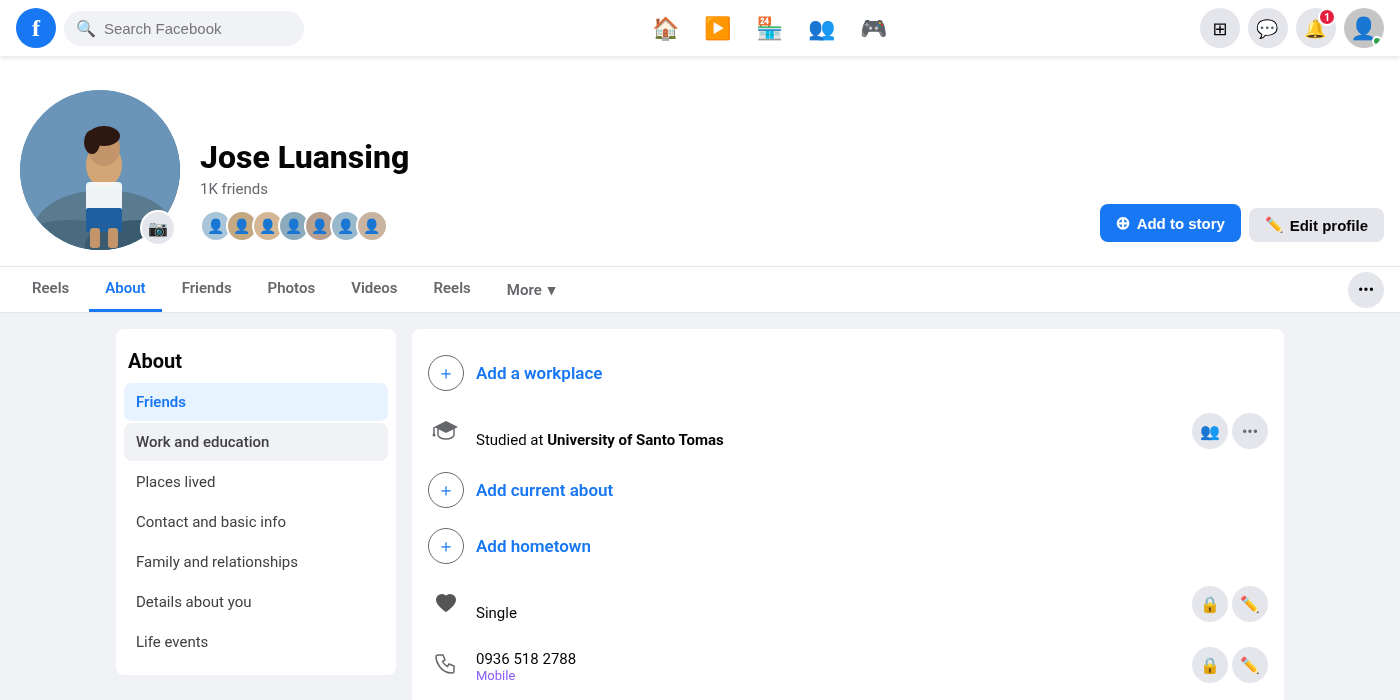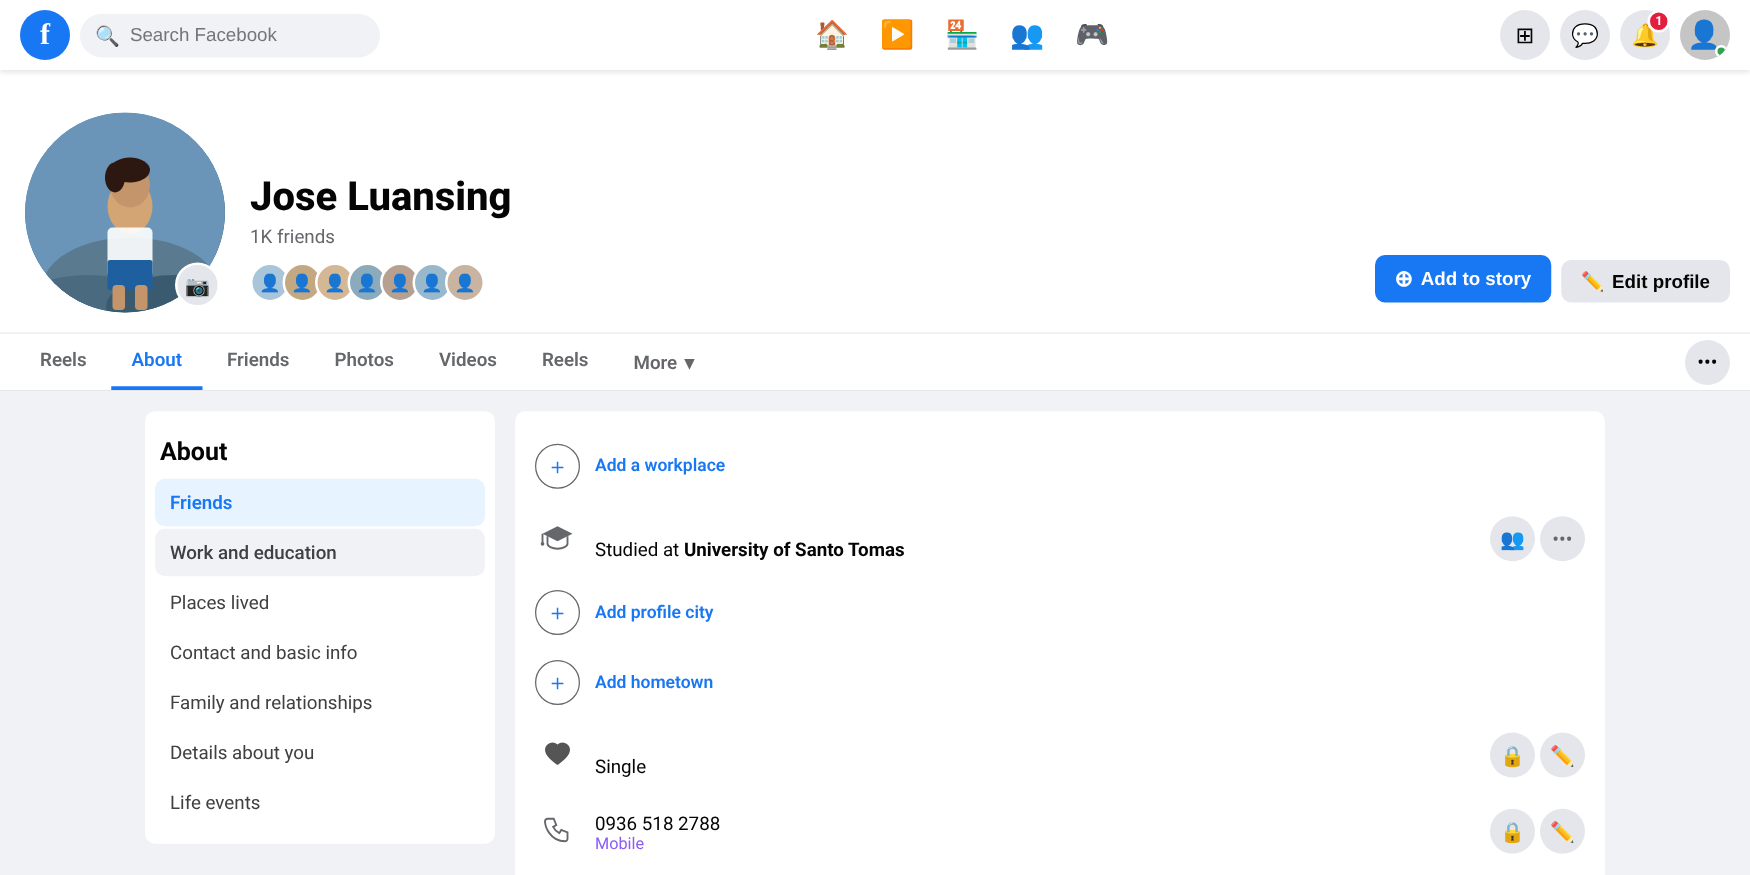--- a/index.html
+++ b/index.html
@@ -69,21 +69,21 @@
     .sidebar-item { padding: 10px 12px; cursor: pointer; border-radius: 8px; margin: 2px 8px; font-size: 15px; color: #404040; }
     .sidebar-item.active { background: #e7f3ff; color: #1877f2; font-weight: 600; }
     .sidebar-item.selected { background: #f0f2f5; font-weight: 500; }
 
     
     .about-content { flex: 1; background: #fff; border-radius: 8px; padding: 16px; }
     .about-row { display: flex; align-items: flex-end; padding: 12px 0; border-bottom: none; gap: 12px; position: relative; }
     .about-row:not(:last-child) { border-bottom: 1px solid transparent; }
     .add-btn-row { display: flex; align-items: center; gap: 12px; padding: 10px 0; cursor: pointer; }
     .circle-plus { width: 36px; height: 36px; border-radius: 50%; border: 1px solid #65676b; display: flex; align-items: center; justify-content: center; color: #1877f2; font-size: 18px; flex-shrink: 0; }
-    .add-btn-text { color: #1877f2; font-size: 14px; font-weight: 600; }
+    .add-btn-text { color: #1877f2; font-size: 17px; font-weight: 600; }
     .about-icon { width: 36px; height: 36px; display: flex; align-items: center; justify-content: center; flex-shrink: 0; font-size: 20px; }
     .about-info { flex: 1; }
     .about-info-main { font-size: 15px; color: #050505; }
     .about-info-main strong { font-weight: 700; }
     .about-info-sub { font-size: 13px; color: #8b5cf6; }
     .about-row-actions { display: flex; align-items: center; gap: 4px; }
     .action-icon-btn { width: 36px; height: 36px; border-radius: 50%; background: #e4e6eb; display: flex; align-items: center; justify-content: center; cursor: pointer; font-size: 16px; color: #65676b; }
 
     
     .avatar-illustration {
@@ -254,21 +254,21 @@
         </div>
       </div>
       <div class="about-row-actions">
         <div class="action-icon-btn">👥</div>
         <div class="action-icon-btn">•••</div>
       </div>
     </div>
 
     <div class="add-btn-row">
       <div class="circle-plus">＋</div>
-      <span class="add-btn-text">Add profile city</span>
+      <span class="add-btn-text">Add current about</span>
     </div>
 
     <div class="add-btn-row">
       <div class="circle-plus">＋</div>
       <span class="add-btn-text">Add hometown</span>
     </div>
 
     <div class="about-row">
       <div class="about-icon">
         <svg width="28" height="28" viewBox="0 0 28 28">

